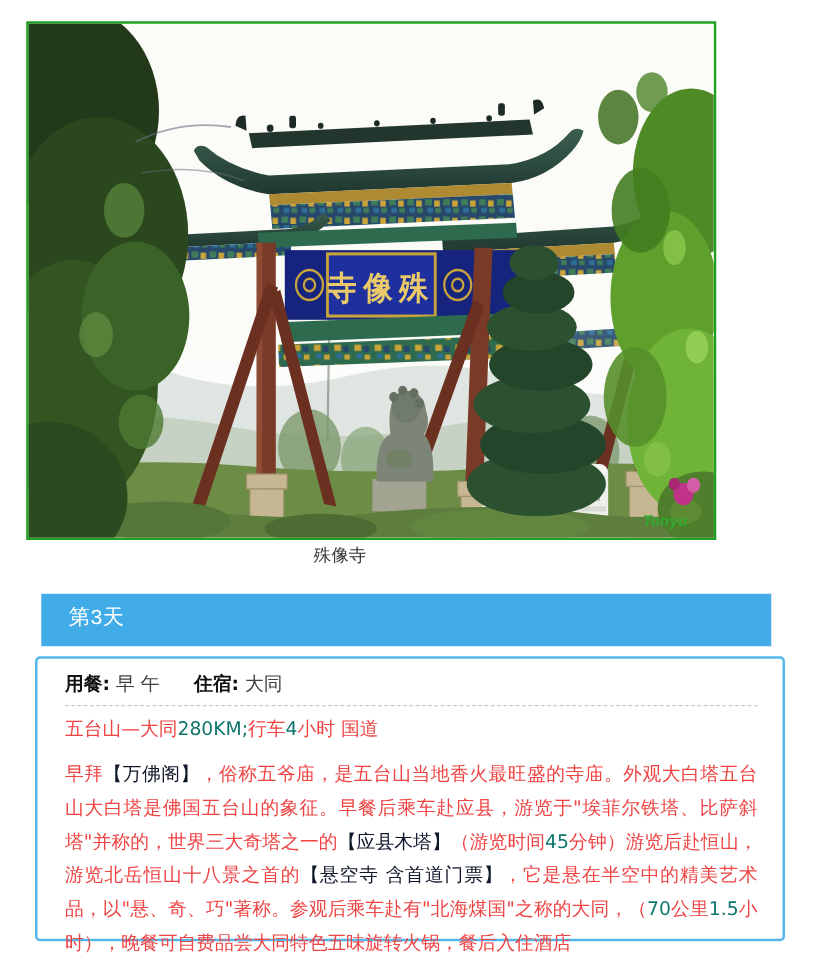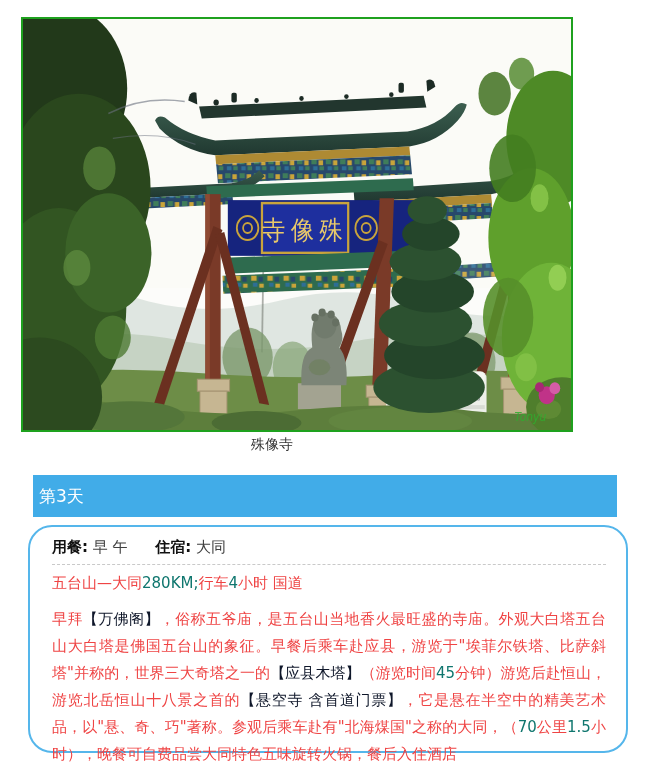--- a/index.html
+++ b/index.html
@@ -1,30 +1,30 @@
 <!DOCTYPE html>
 <html><head>
 <meta charset="utf-8">
 <style>
   html,body{margin:0;padding:0;background:#ffffff;}
   .page{position:relative;width:652px;height:764px;background:#ffffff;overflow:hidden;
         font-family:"DejaVu Sans","Liberation Sans",sans-serif;}
   
   .photo-frame{position:absolute;left:21px;top:17px;width:552px;height:415px;
-               border:2px solid #1ea11e;box-sizing:border-box;background:#fbfbf7;}
+               border:2px solid #1ea11e;box-sizing:border-box;background:#fbfbf7;font-weight:bold;}
   .photo-frame svg{display:block;width:100%;height:100%;}
   .caption{position:absolute;left:0;top:436px;width:544px;text-align:center;
            font-size:14px;color:#333333;}
   
   .day-bar{position:absolute;left:33px;top:475px;width:584px;height:42px;
            background:#41ace8;color:#ffffff;font-size:17px;line-height:42px;
-           padding-left:6px;box-sizing:border-box;}
+           padding-left:22px;box-sizing:border-box;font-family:Liberation Mono, monospace;}
   
   .info-box{position:absolute;left:28px;top:525px;width:600px;height:228px;
-            border:2px solid #55b6eb;border-radius:24px;box-sizing:border-box;
+            border:2px solid #55b6eb;border-radius:4px;box-sizing:border-box;
             background:#ffffff;padding:11px 20px 0 22px;font-size:15px;color:#404040;}
   .meal-line{white-space:nowrap;}
   .lbl{font-weight:bold;color:#111111;}
   .val{color:#404040;}
   .gap{display:inline-block;width:18px;}
   .divider{border-top:1px dashed #c9c9c9;margin-top:7px;height:0;}
   .route-line{margin-top:9px;}
   .para{margin-top:13px;line-height:27px;text-align:justify;}
   .seg-n{color:#ef4444;}
   .seg-hl{color:#0f172a;}

